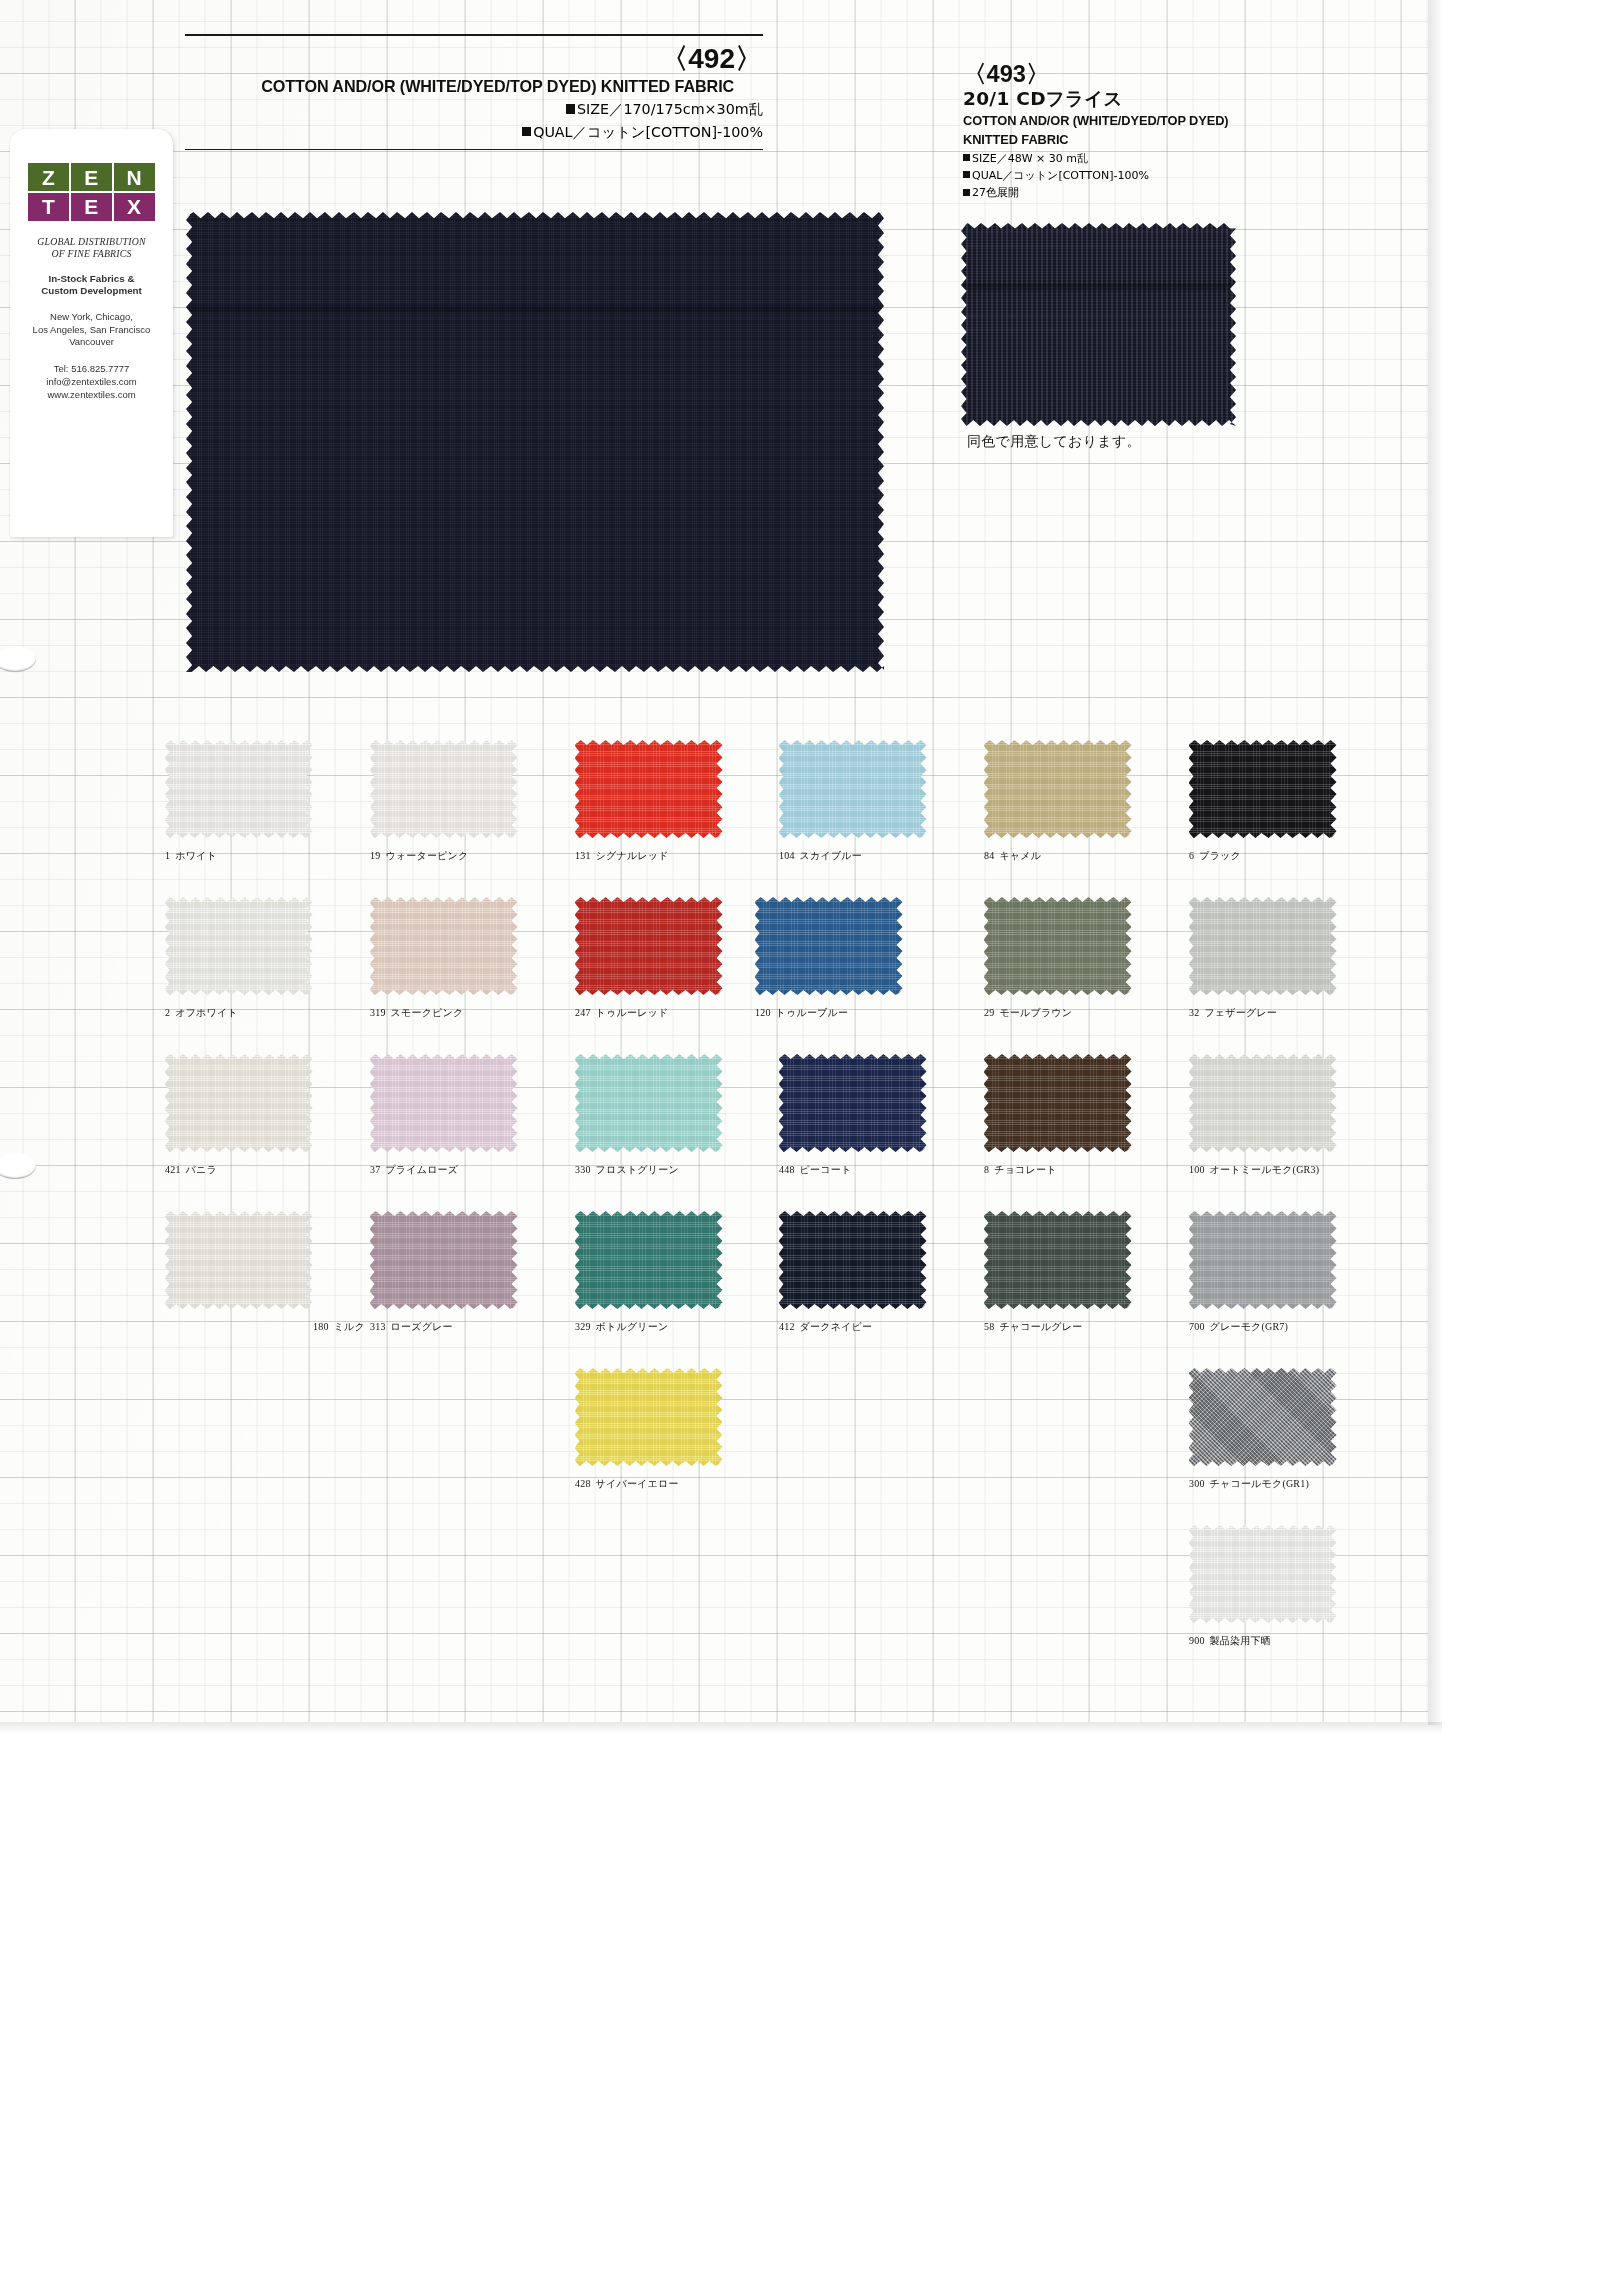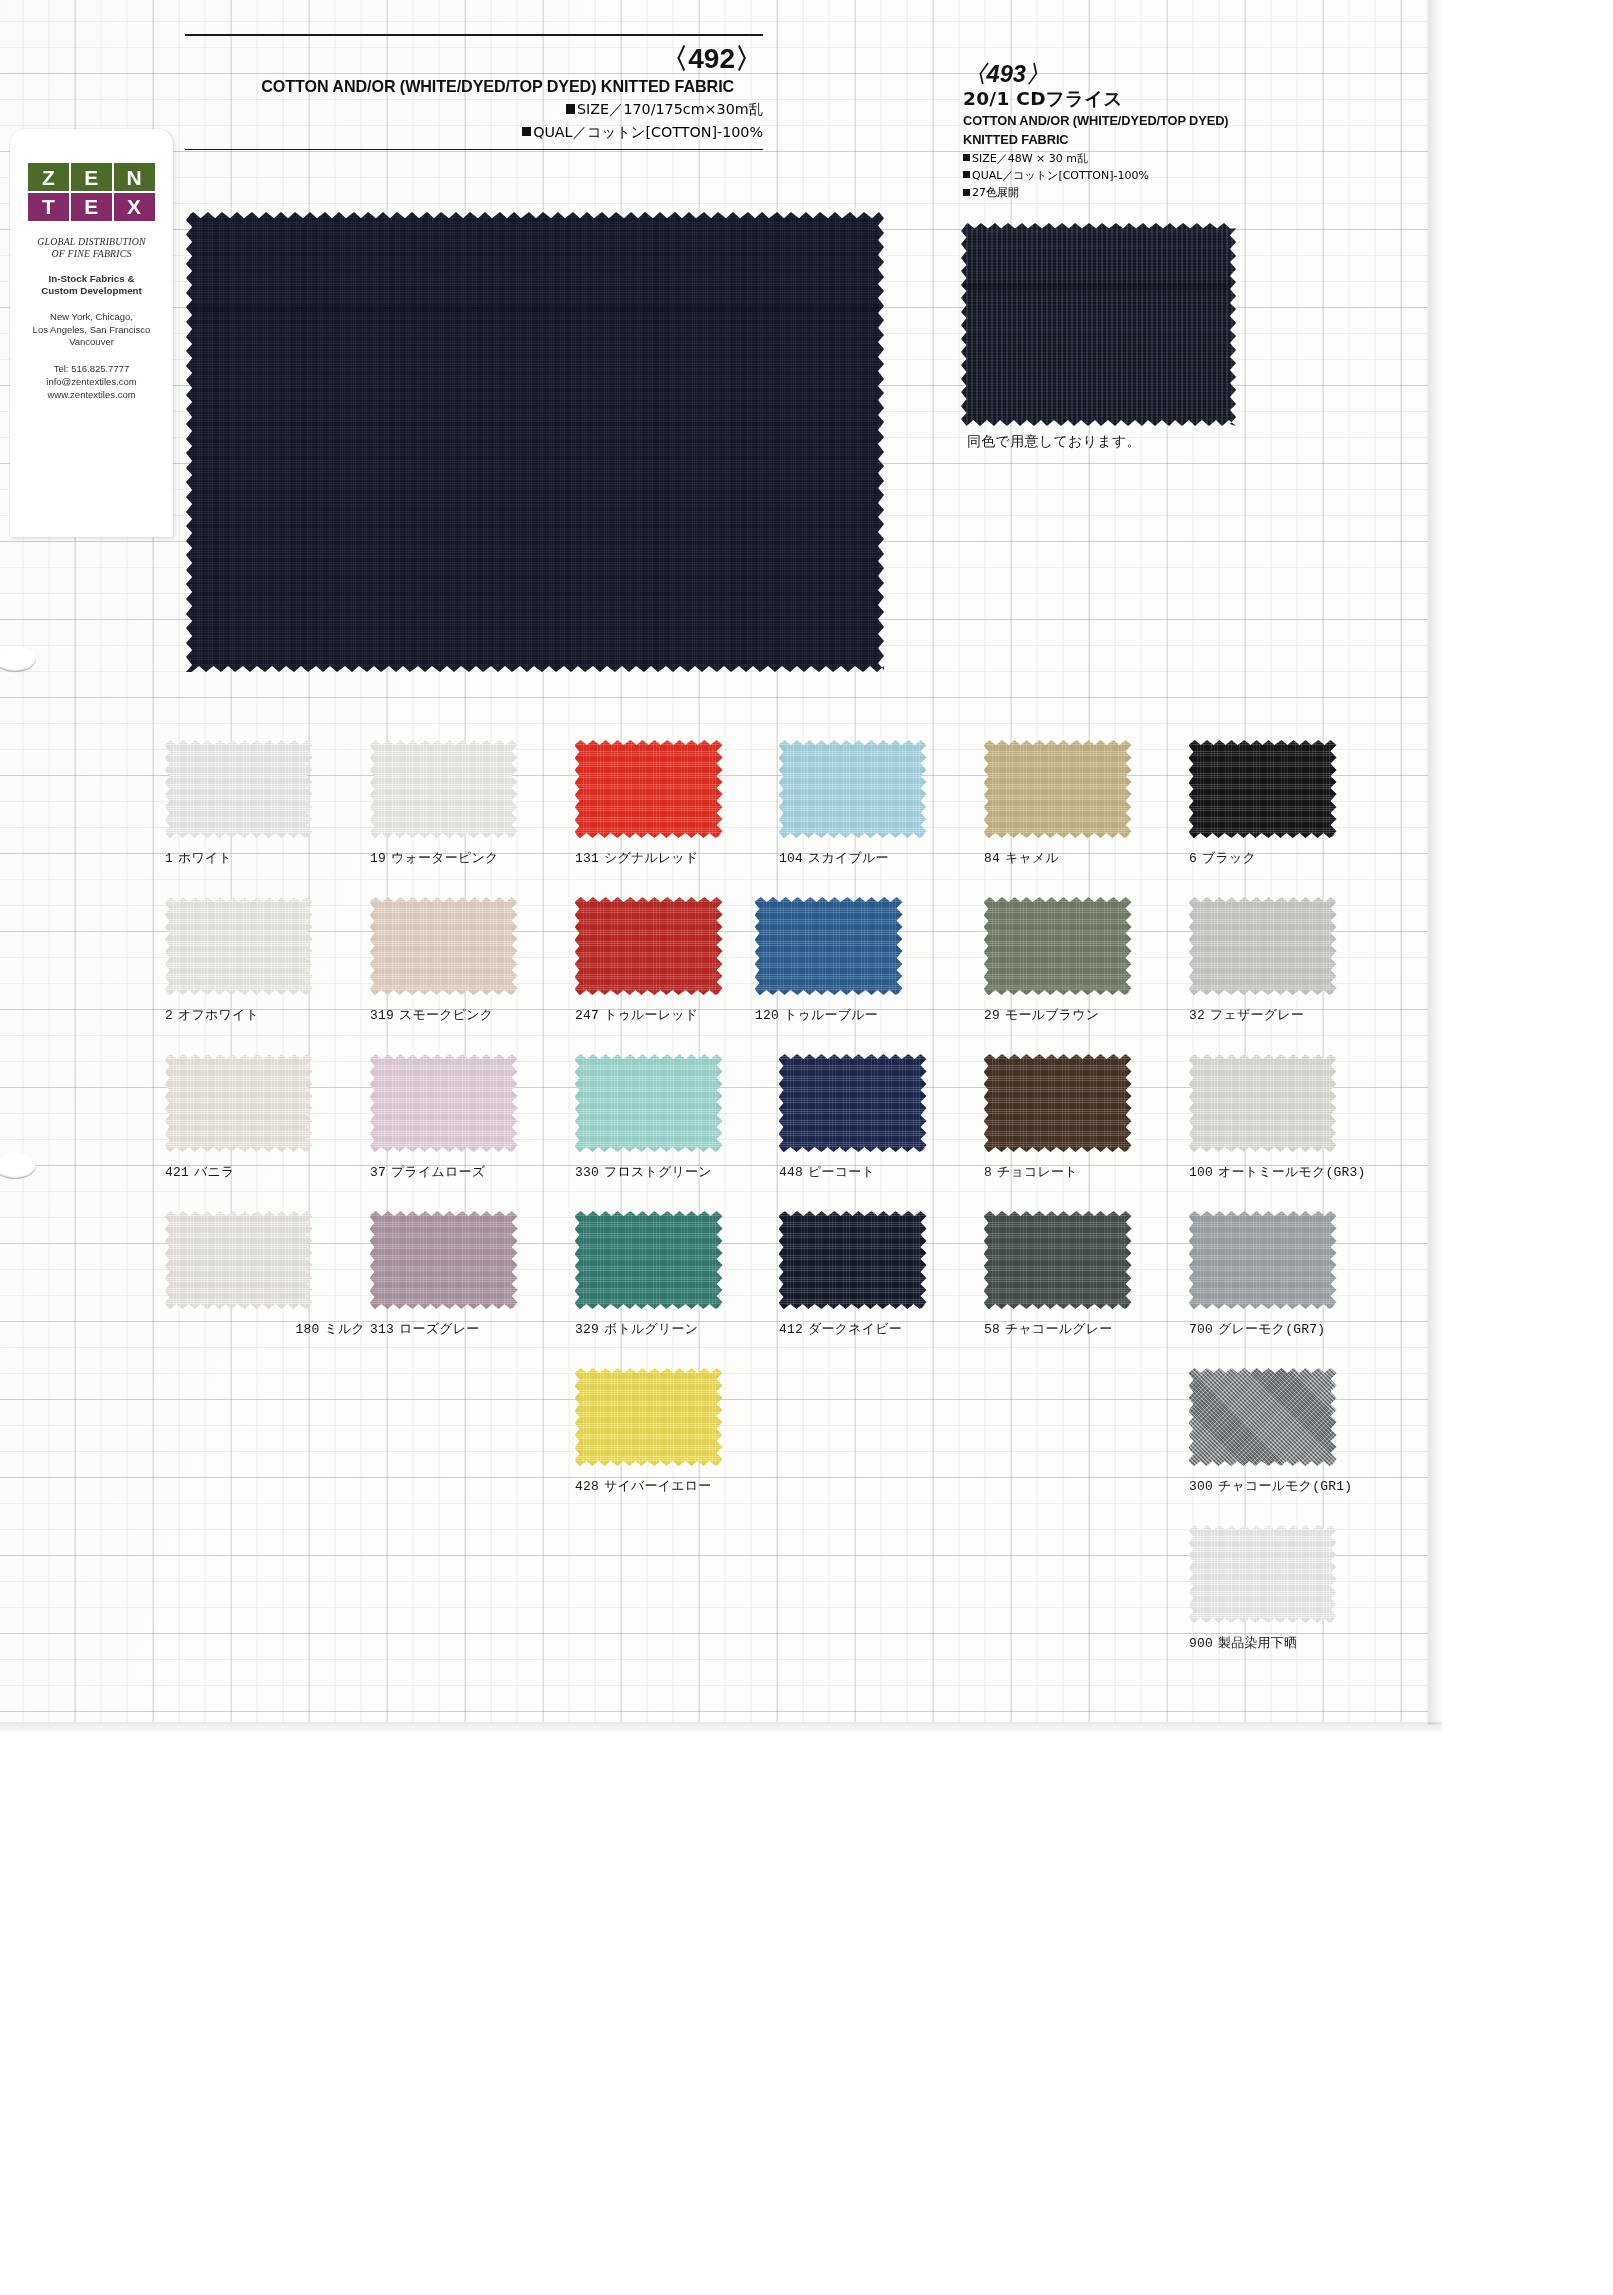--- a/index.html
+++ b/index.html
@@ -157,21 +157,21 @@
     margin-top: 6.7px;
   }
   .code {
     font-family: "Liberation Sans", sans-serif;
     font-weight: bold;
     font-size: 28px;
     letter-spacing: 0px;
     color: #111111;
     line-height: 1.12;
   }
-  .code.small { font-size: 23.6px; font-style: italic; }
+  .code.small { font-size: 23.6px; }
   .jp-title {
     font-family: "DejaVu Sans", sans-serif;
     font-weight: bold;
     font-size: 23px;
     letter-spacing: 0.3px;
     color: #111111;
     line-height: 1.25;
   }
   .jp-title.small { font-size: 18.5px; }
   .en-title {
@@ -282,22 +282,22 @@
   }
   .sw.heather .tex {
     background-image:
       repeating-linear-gradient(45deg, rgba(255,255,255,0.40) 0 1.1px, rgba(0,0,0,0.20) 1.1px 2.8px),
       repeating-linear-gradient(-45deg, rgba(255,255,255,0.22) 0 1.1px, rgba(0,0,0,0.16) 1.1px 3.4px);
     opacity: 0.9;
   }
   .slabel {
     margin-top: 11.2px;
     margin-left: 5px;
-    font-family: Liberation Mono, monospace;
-    font-size: 13px;
+    font-family: Liberation Serif, serif;
+    font-size: 10px;
     color: #161616;
     letter-spacing: 0.2px;
     white-space: nowrap;
   }
   .slabel .num { margin-right: 5px; }
 </style>
 </head>
 <body>
 
 <div id="page">

